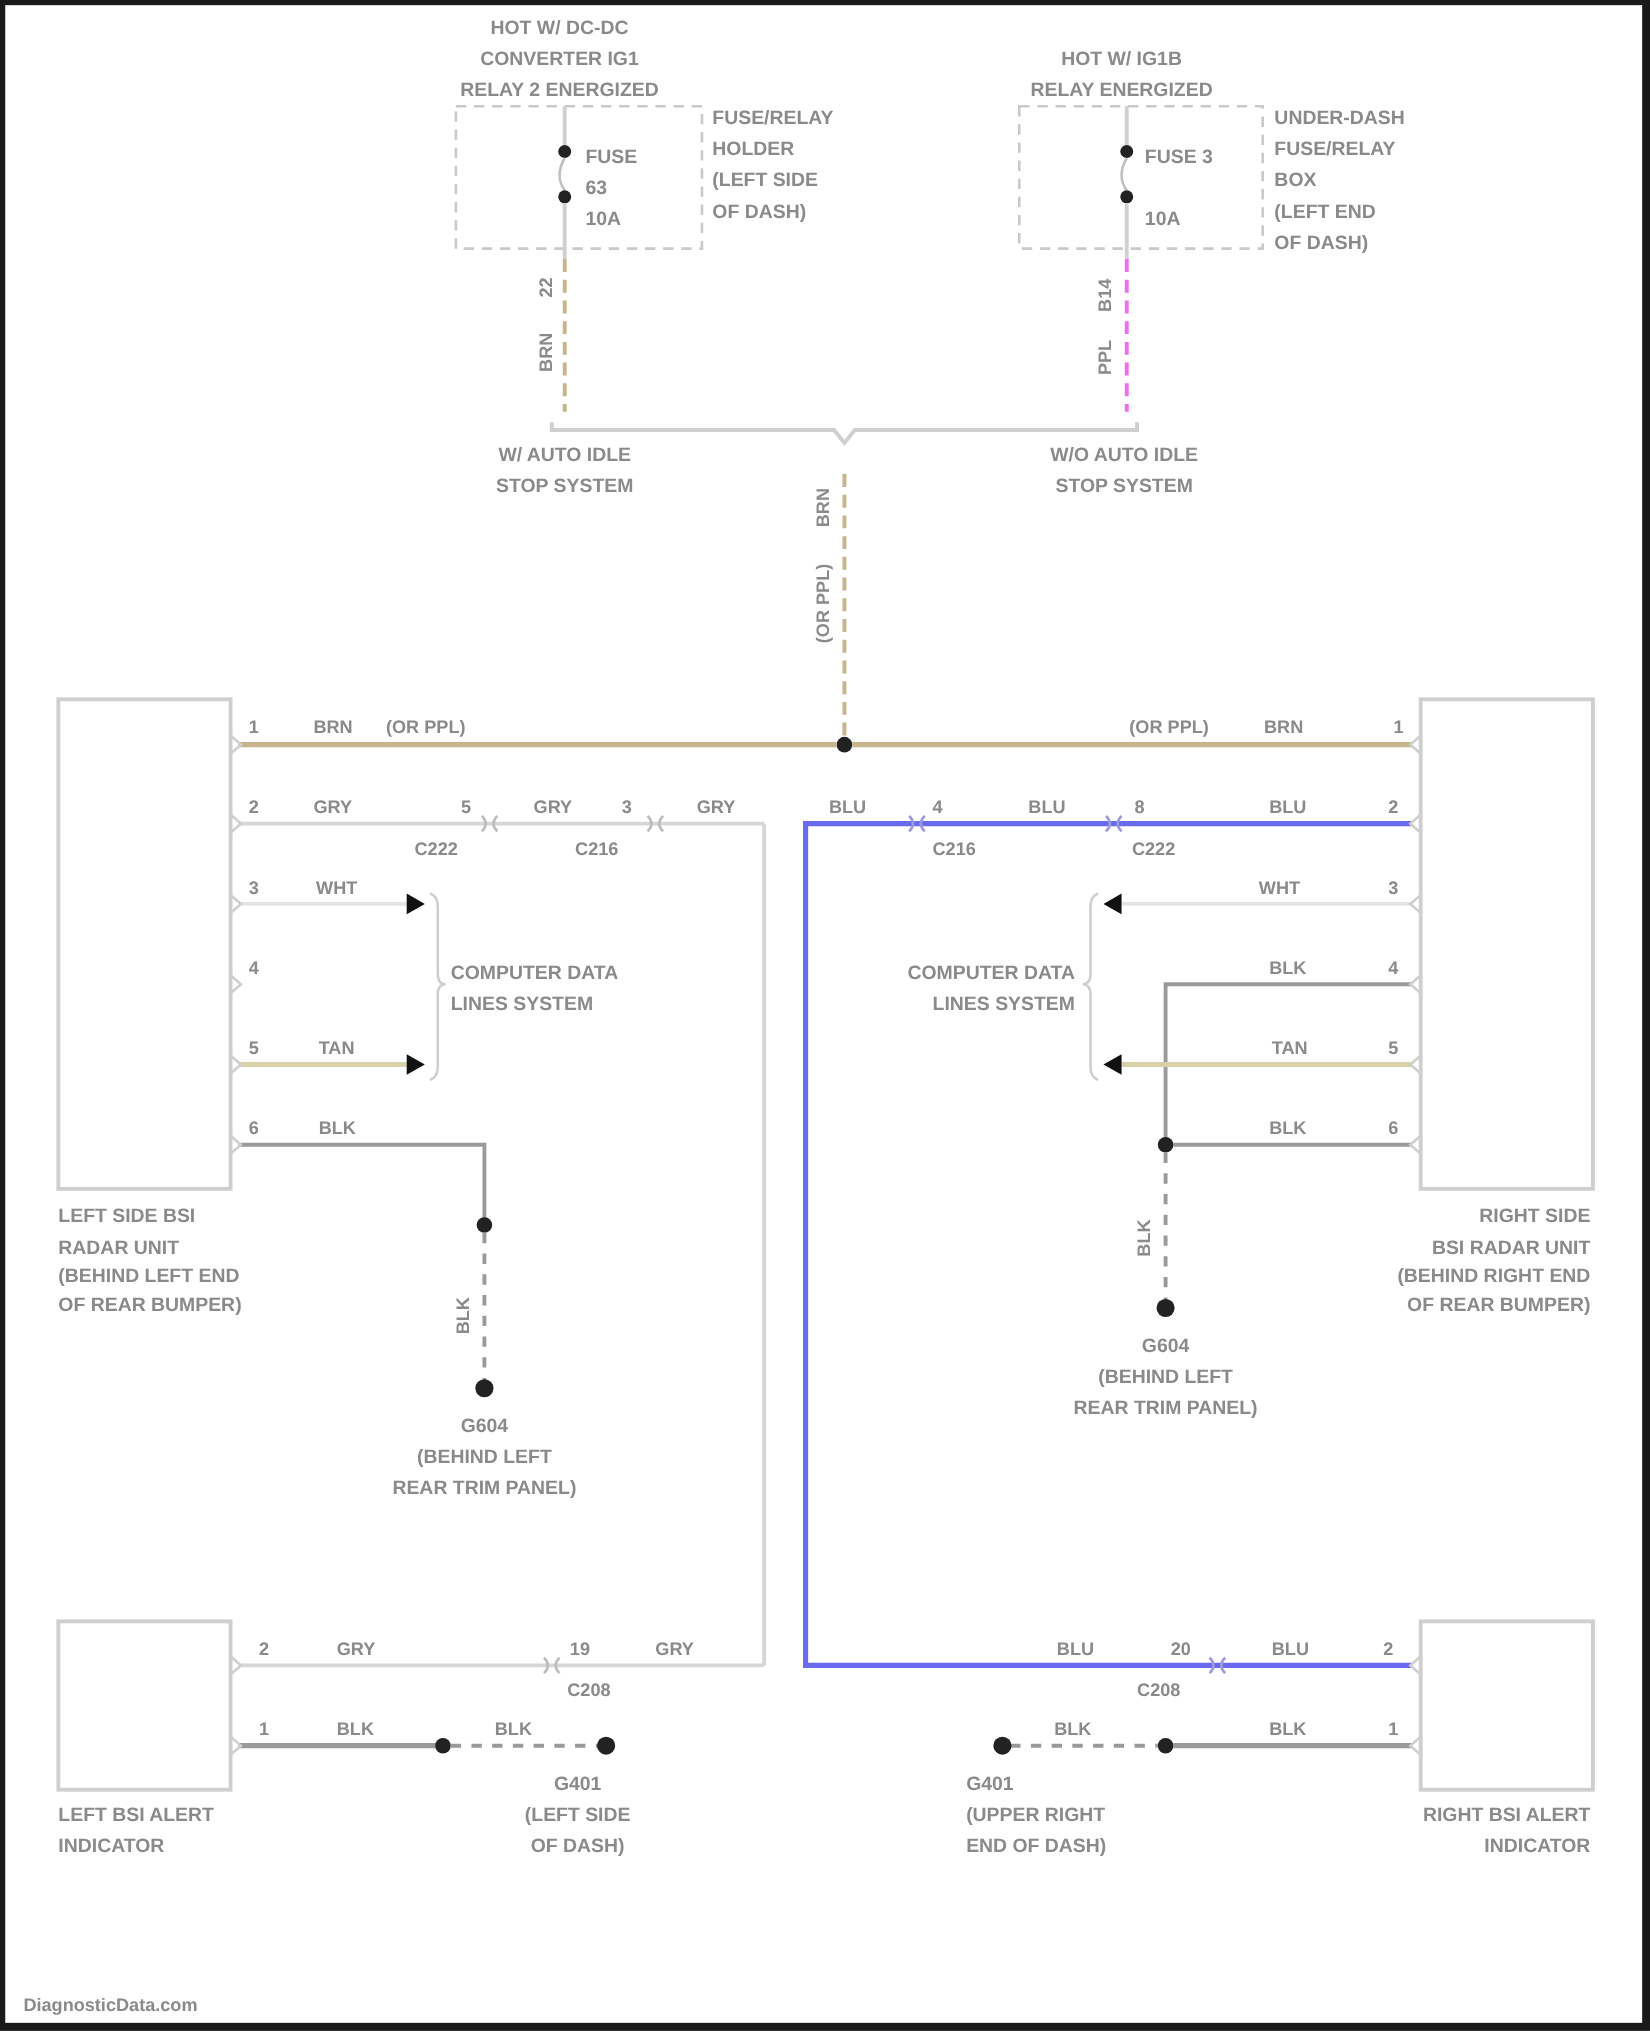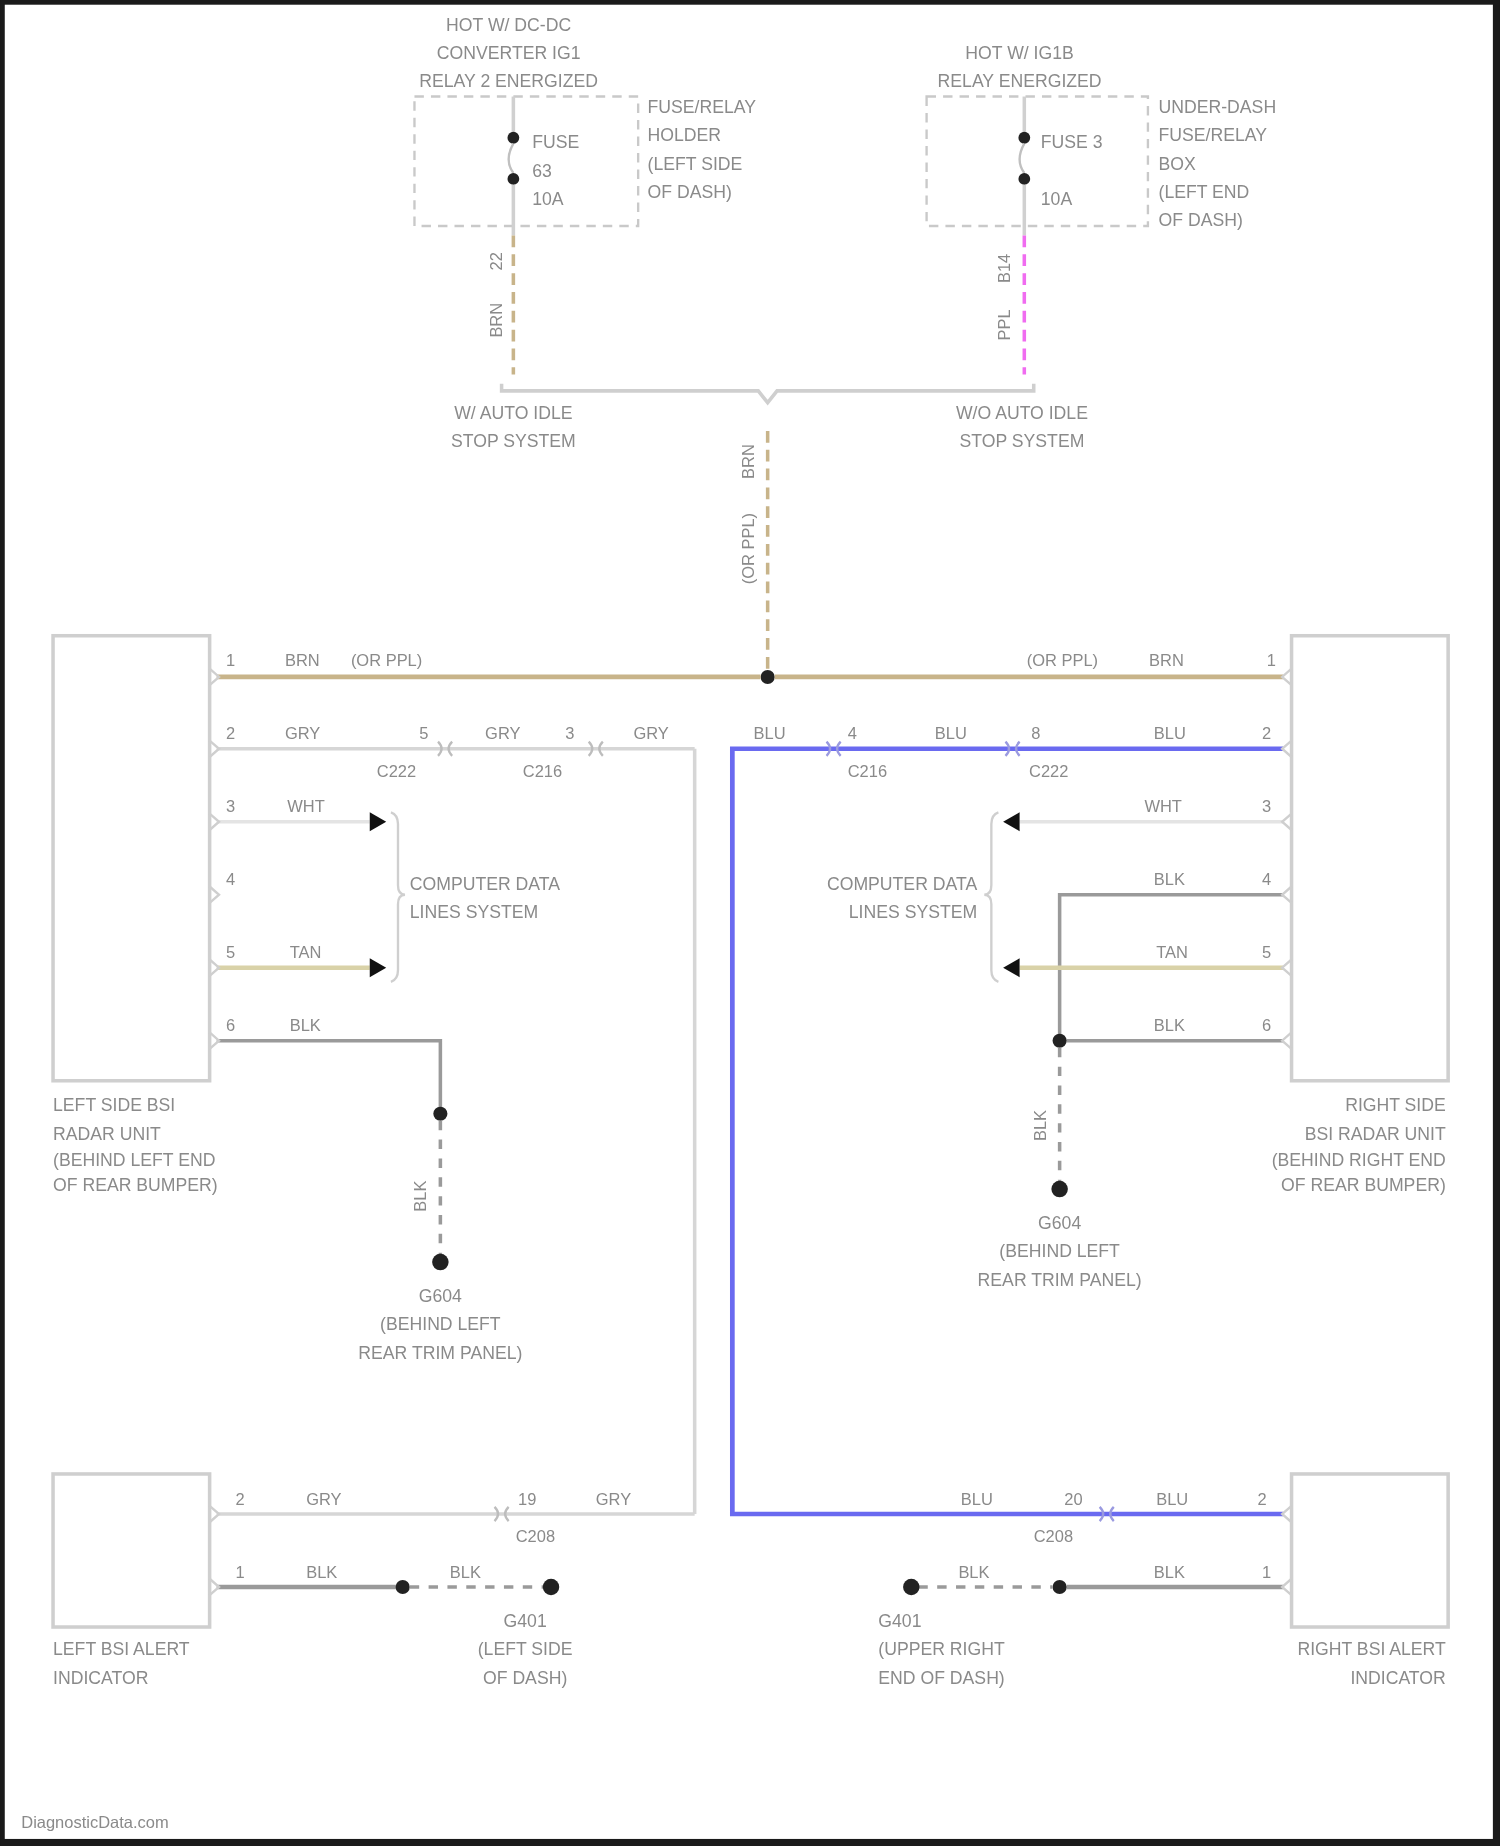--- a/index.html
+++ b/index.html
@@ -1,17 +1,17 @@
 <!DOCTYPE html>
 <html><head>
 <meta charset="utf-8">
 <style>
   html, body { margin: 0; padding: 0; background: #1a1a1a; }
   body { width: 1500px; height: 1846px; overflow: hidden; }
-  .frame { position: absolute; left: 0; top: 0; width: 1258px; height: 1846px; }
+  .frame { position: absolute; left: 0; top: 0; width: 1258px; height: 1846px; font-weight: bold; }
   svg { display: block; }
   .lbl { font-family: "Liberation Sans", sans-serif; font-size: 15px; fill: #8a8a8a; }
   .lbl-sm { font-family: "Liberation Sans", sans-serif; font-size: 14px; fill: #8a8a8a; }
   .wm { font-family: "Liberation Sans", sans-serif; font-size: 14px; fill: #8a8a8a; }
   .box { fill: #ffffff; stroke: #cfcfcf; stroke-width: 3; }
   .dashbox { fill: none; stroke: #c9c9c9; stroke-width: 2; stroke-dasharray: 8 6; }
 </style>
 </head>
 <body>
 

